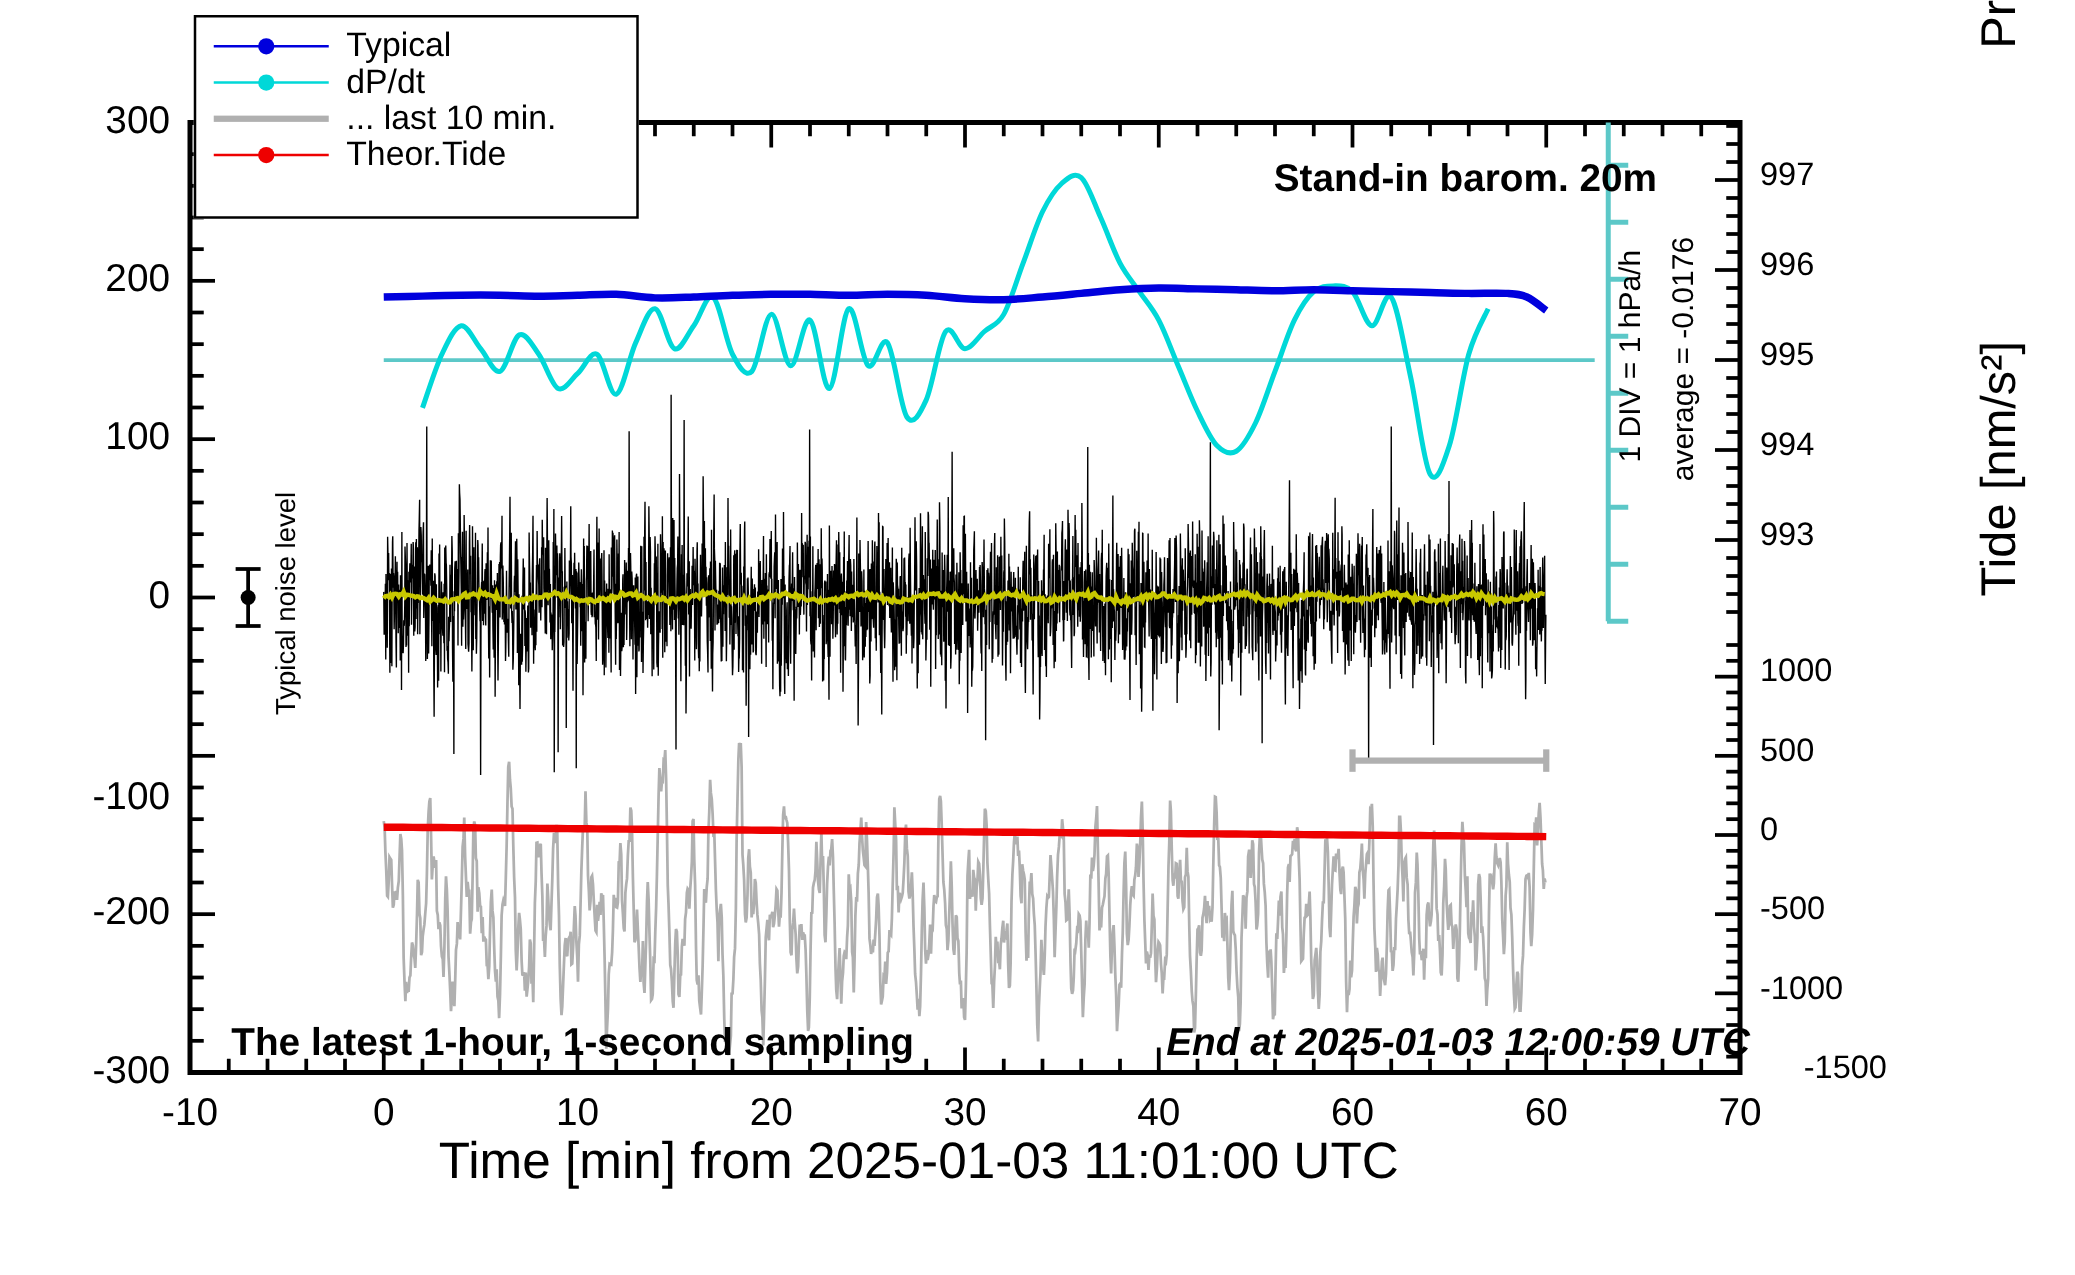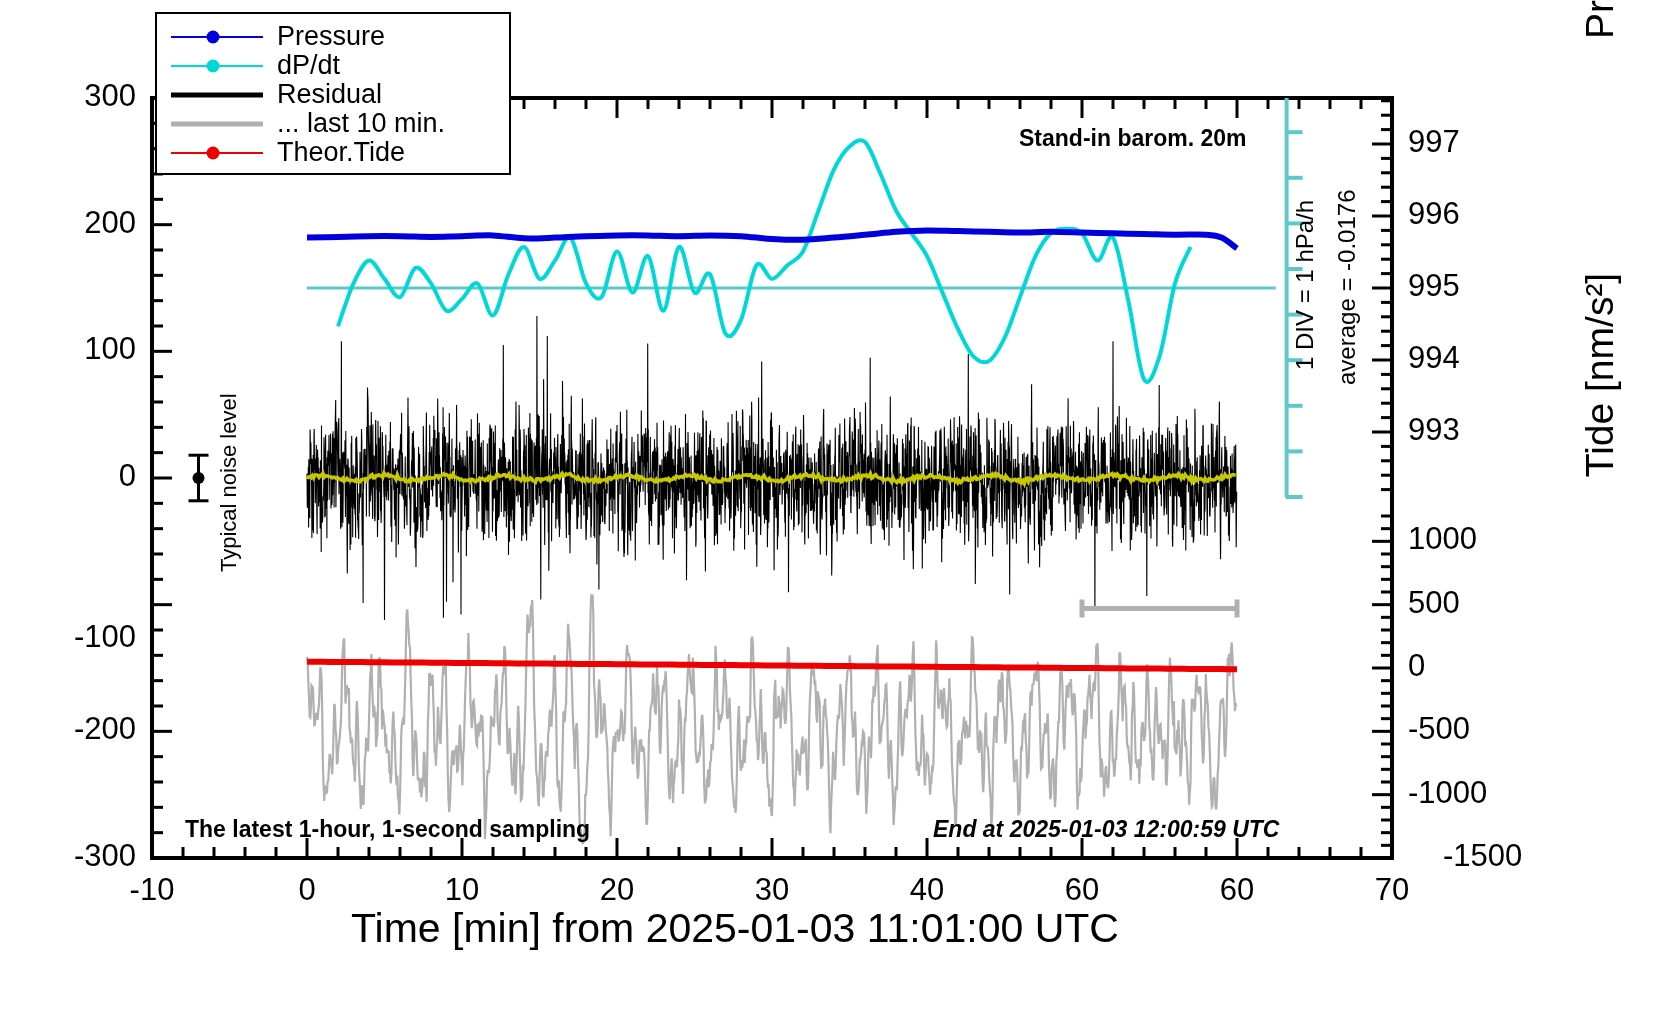--- a/index.html
+++ b/index.html
@@ -24,37 +24,37 @@
     transform:rotate(-90deg);transform-origin:left top;
     font-size:39px;text-align:center;white-space:nowrap;
   }
   .xlab{
     position:absolute;left:0px;top:905px;width:1470px;
     text-align:center;font-size:41px;white-space:nowrap;
   }
 
   
   .tick-l{position:absolute;font-size:31px;text-align:right;width:110px;}
-  .tick-r{position:absolute;font-size:31px;text-align:left;width:110px;}
+  .tick-r{position:absolute;font-size:26px;text-align:left;width:110px;}
   .tick-x{position:absolute;font-size:31px;text-align:center;width:120px;}
 
   
   #legend{
     position:absolute;left:155px;top:12px;width:356px;height:163px;
     background:#fff;border:2px solid #000;box-sizing:border-box;
     padding:8px 0 0 0;
   }
   .leg-row{display:flex;align-items:center;height:29px;margin:0 0 0 14px;}
   .leg-sym{width:92px;height:20px;position:relative;flex:0 0 92px;}
   .leg-line{position:absolute;left:0;top:50%;width:92px;transform:translateY(-50%);}
   .leg-dot{position:absolute;left:42px;top:50%;width:13px;height:13px;border-radius:50%;transform:translate(-50%,-50%);}
   .leg-txt{font-size:27px;margin-left:14px;white-space:nowrap;}
 
   
-  .ann{position:absolute;font-size:23px;font-weight:bold;white-space:nowrap;}
+  .ann{position:absolute;font-size:31px;font-weight:bold;white-space:nowrap;}
   .ann-v{
     position:absolute;transform:rotate(-90deg);transform-origin:left top;
     font-size:22px;white-space:nowrap;
   }
   .ann-v-sm{
     position:absolute;transform:rotate(-90deg);transform-origin:left top;
     font-size:24px;white-space:nowrap;
   }
 
   svg{display:block;}
@@ -306,34 +306,28 @@
       </g>
   </svg>
 
 
   <div id="legend" class="nosel">
     <div class="leg-row">
       <span class="leg-sym">
         <span class="leg-line" style="border-top:2px solid #0000dd;"></span>
         <span class="leg-dot" style="background:#0000dd;"></span>
       </span>
-      <span class="leg-txt">Pressure</span>
+      <span class="leg-txt">Typical</span>
     </div>
     <div class="leg-row">
       <span class="leg-sym">
         <span class="leg-line" style="border-top:2px solid #00d8d8;"></span>
         <span class="leg-dot" style="background:#00d8d8;"></span>
       </span>
       <span class="leg-txt">dP/dt</span>
-    </div>
-    <div class="leg-row">
-      <span class="leg-sym">
-        <span class="leg-line" style="border-top:5px solid #000000;"></span>
-      </span>
-      <span class="leg-txt">Residual</span>
     </div>
     <div class="leg-row">
       <span class="leg-sym">
         <span class="leg-line" style="border-top:5px solid #b0b0b0;"></span>
       </span>
       <span class="leg-txt">... last 10 min.</span>
     </div>
     <div class="leg-row">
       <span class="leg-sym">
         <span class="leg-line" style="border-top:2px solid #ee0000;"></span>

